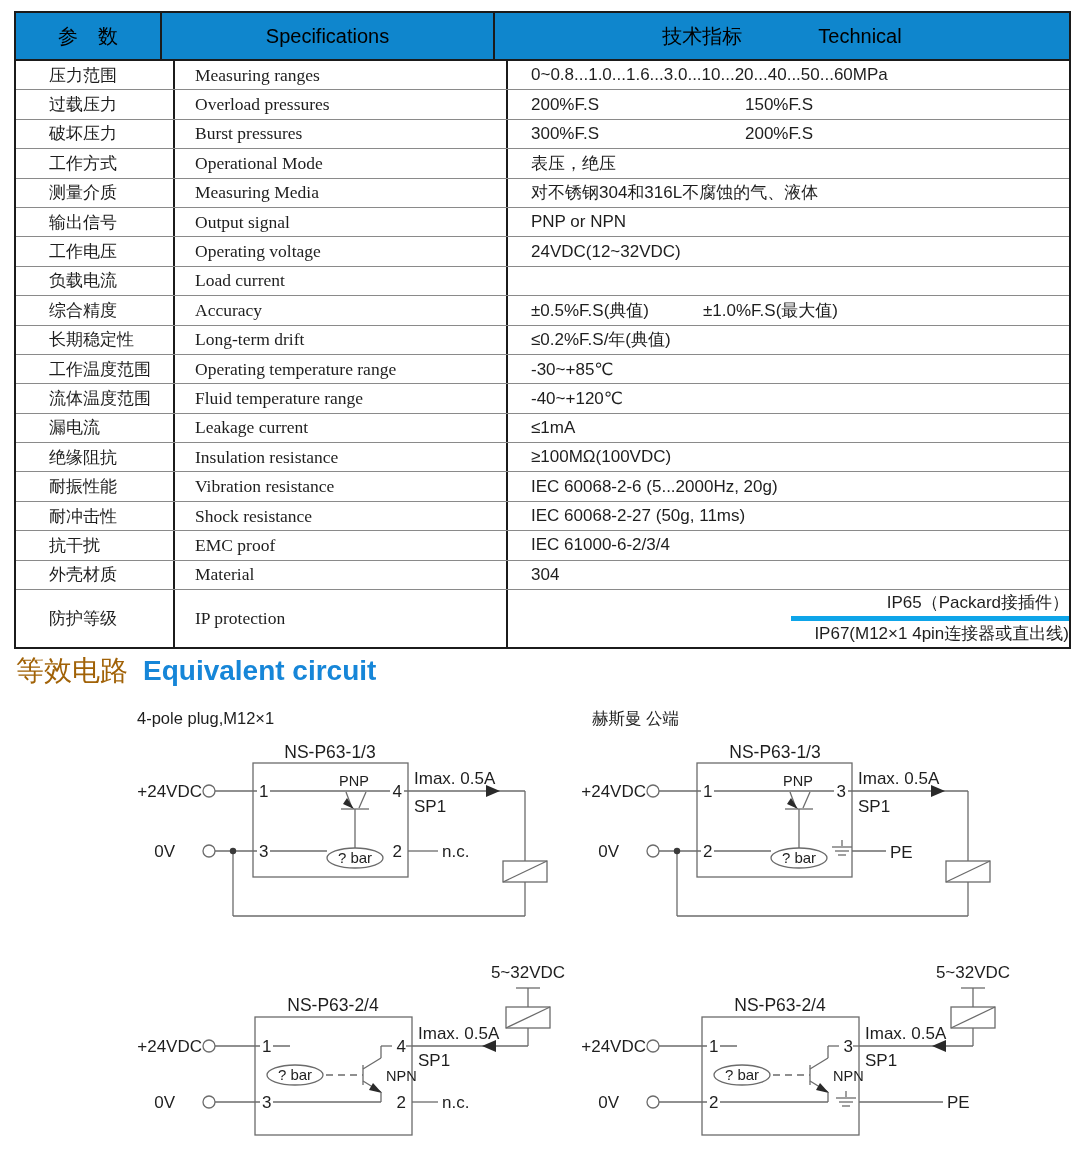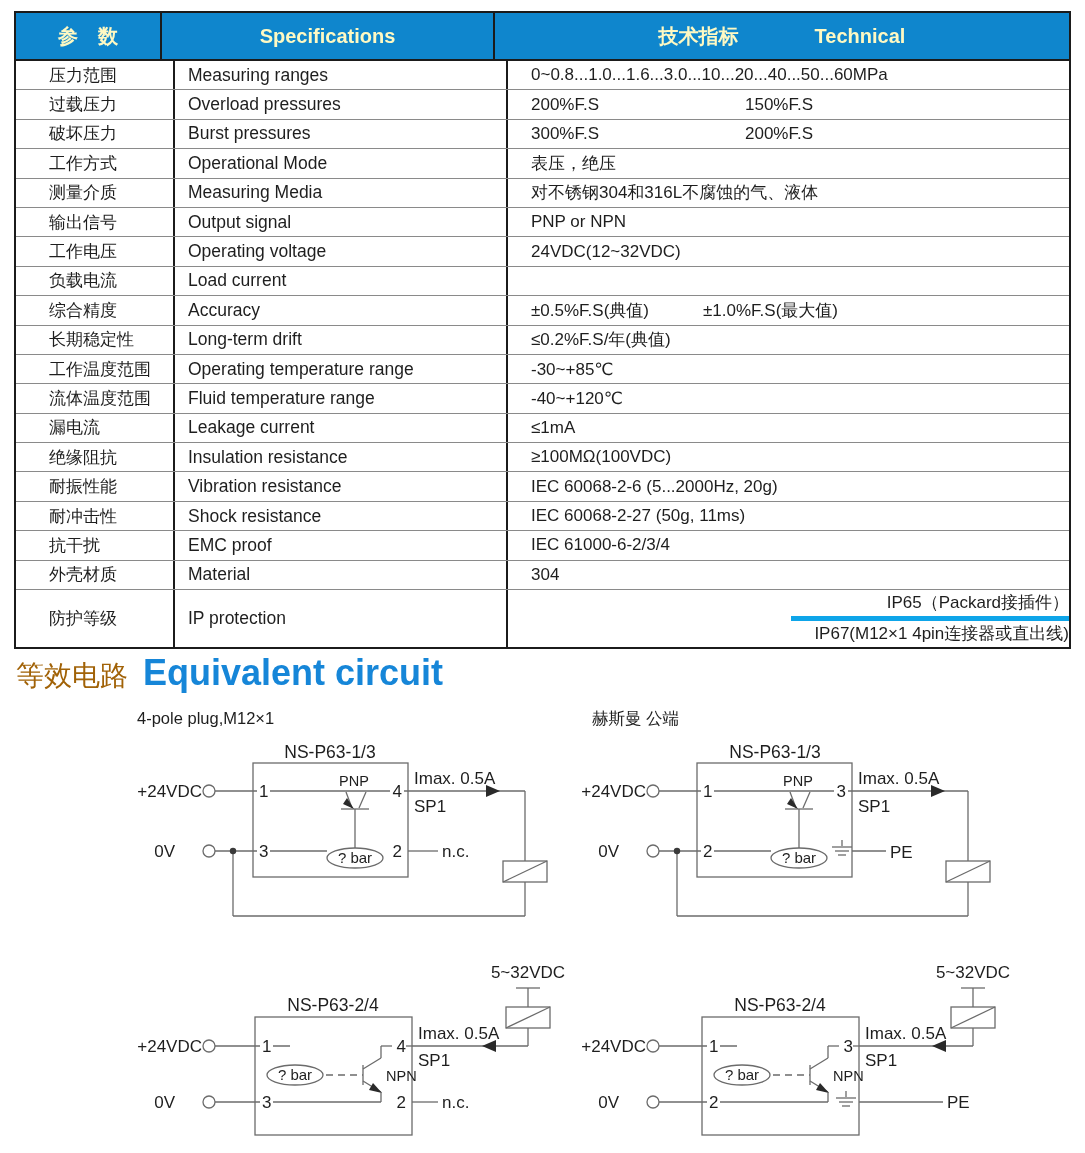--- a/index.html
+++ b/index.html
@@ -6,42 +6,42 @@
   body{
     width:1085px;height:1153px;position:relative;background:#ffffff;
     font-family:"Liberation Sans","DejaVu Sans",sans-serif;color:#1e1e1e;
   }
   
   .spec-table{
     position:absolute;left:14px;top:11px;width:1057px;
     border:2px solid #1b1b1b;box-sizing:border-box;background:#fff;
   }
   .thead{display:flex;height:46px;background:#0f86cd;border-bottom:2px solid #1b1b1b;}
-  .th{display:flex;align-items:center;justify-content:center;color:#fef9c3;
-      font-weight:bold;font-size:20px;box-sizing:border-box;}
+  .th{display:flex;align-items:center;justify-content:center;color:#000000;
+      font-weight:normal;font-size:20px;box-sizing:border-box;}
   .c1{width:146px;border-right:2px solid #1b1b1b;box-sizing:border-box;}
   .c2{width:333px;border-right:2px solid #1b1b1b;box-sizing:border-box;}
   .c3{flex:1;box-sizing:border-box;}
   .th.c3{gap:76px;}
   .tbody .tr{display:flex;height:28.4px;border-top:1px solid #8a8a8a;}
   .tbody .tr:first-child{border-top:none;}
   .tr.double{height:56.8px;}
   .td{display:flex;align-items:center;font-size:17px;box-sizing:border-box;}
   .td.c1{padding-left:20px;margin-left:13px;}
-  .td.c2{padding-left:13px;font-size:17.5px;}
+  .td.c2{padding-left:20px;font-size:17.5px;font-family:Liberation Serif, serif;}
   .td.c3{padding-left:23px;position:relative;}
   .v2{position:absolute;left:237px;top:0;height:100%;display:flex;align-items:center;}
   .tbody .tr:nth-child(9) .v2{left:195px;}
   .c3-split{flex-direction:column;align-items:flex-end;padding-left:0;}
   .c3-split .sub{flex:1;display:flex;align-items:center;padding-left:23px;}
   .c3-split .sub + .sub{border-top:5px solid #0ea5e9;}
   
   .eq-heading{position:absolute;left:16px;top:652px;display:flex;gap:15px;align-items:baseline;}
   .eq-heading .cn{font-size:28px;color:#a16207;}
-  .eq-heading .en{font-size:36px;font-weight:bold;color:#1686d8;}
+  .eq-heading .en{font-size:28px;font-weight:bold;color:#1686d8;}
   
   svg.circuit{position:absolute;overflow:visible;}
   svg .w{stroke:#6b6b6b;stroke-width:1.3;fill:none;}
   svg .wd{stroke:#6b6b6b;stroke-width:1.3;fill:none;stroke-dasharray:7 5;}
   svg .box{stroke:#6b6b6b;stroke-width:1.3;fill:none;}
   svg .term{stroke:#6b6b6b;stroke-width:1.3;fill:#ffffff;}
   svg .dot{fill:#3a3a3a;}
   svg .ah{fill:#2a2a2a;stroke:none;}
   svg .mask{fill:#ffffff;}
   svg text{fill:#1e1e1e;font-size:17px;font-family:"Liberation Sans","DejaVu Sans",sans-serif;}

